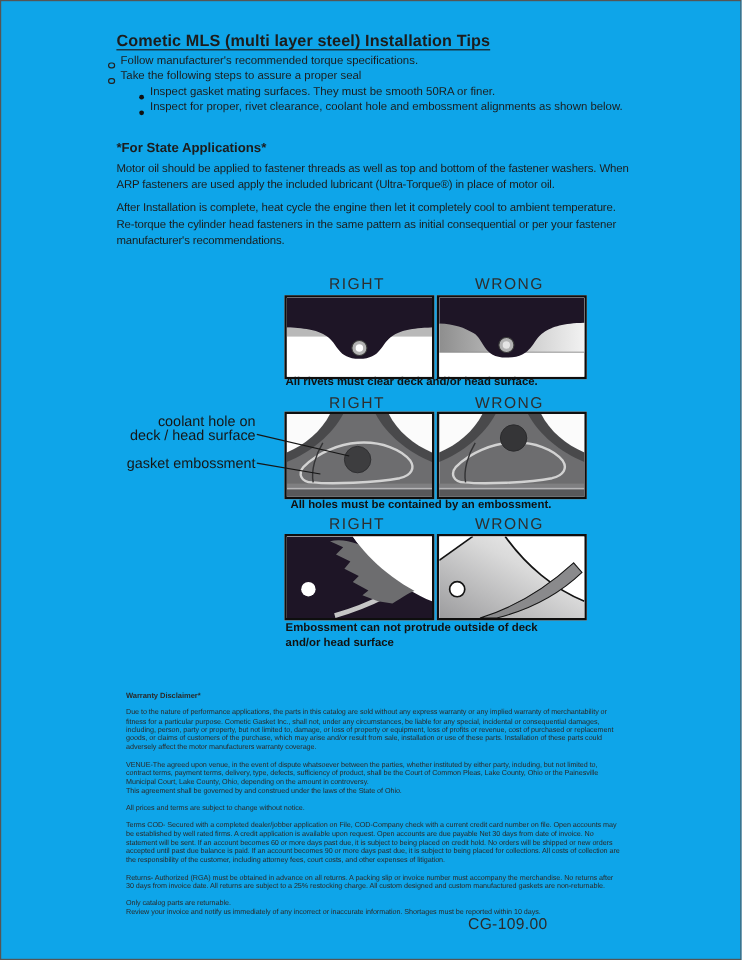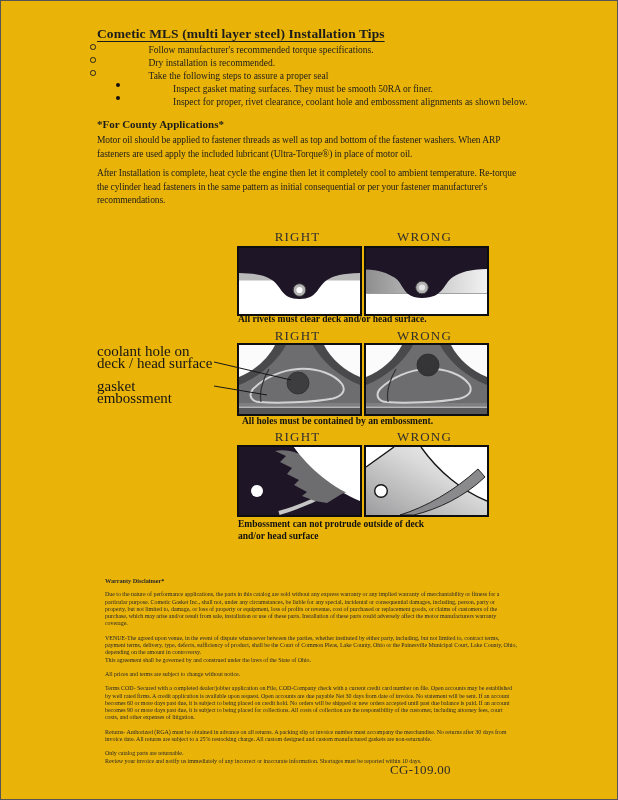--- a/index.html
+++ b/index.html
@@ -1,43 +1,43 @@
 <!DOCTYPE html>
 <html><head>
 <meta charset="utf-8">
 <style>
   html,body{margin:0;padding:0;background:#e8e8e8;}
   #page{
-    position:relative;width:618px;height:800px;background:#eab308;
+    position:relative;width:618px;height:800px;background:#0ea5e9;
     border:1px solid #555;box-sizing:border-box;overflow:hidden;
-    font-family:Liberation Serif, serif;color:#1c1c1c;
+    font-family:Liberation Sans, sans-serif;color:#1c1c1c;
   }
   .abs{position:absolute;}
   
   .title{left:96px;top:25px;font-size:13.5px;font-weight:bold;letter-spacing:.1px;
          text-decoration:underline;text-underline-offset:3px;}
   .bullets{left:89px;top:43px;width:440px;font-size:9.5px;line-height:13px;}
-  .brow{display:flex;align-items:flex-start;gap:48px;}
+  .brow{display:flex;align-items:flex-end;}
   .brow.sub{margin-left:26px;}
   .dot-o{width:3.5px;height:3.5px;border:1px solid #222;border-radius:50%;
          display:inline-block;margin-right:5px;flex:0 0 auto;}
   .dot-f{width:4px;height:4px;background:#111;border-radius:50%;
          display:inline-block;margin-right:5px;flex:0 0 auto;}
   
   .h2{left:96px;top:117px;font-size:11px;font-weight:bold;}
   .para{left:96px;width:428px;font-size:9.5px;line-height:13.5px;letter-spacing:-.1px;}
   .p1{top:133px;}
   .p2{top:166px;}
   .pnote{top:206px;}
   
   .dlabel{width:121px;text-align:center;font-size:13px;letter-spacing:1.2px;color:#2e2e2e;}
   .dbox{width:121px;background:#fff;border:2px solid #0e0e0e;box-sizing:content-box;line-height:0;}
   .dbox svg{display:block;}
   .cap{font-size:9.5px;font-weight:bold;line-height:12px;color:#111;}
-  .sidelabel{font-size:15px;line-height:12px;color:#161616;}
+  .sidelabel{font-size:12px;line-height:12px;text-align:right;color:#161616;}
   
   .legal{left:104px;top:576px;width:412px;font-size:6px;line-height:7.3px;
          letter-spacing:-.05px;color:#2a2a2a;}
   .legal .lh{font-weight:bold;font-size:6.3px;margin-bottom:7px;}
   .legal .blk{margin-bottom:7px;}
   .pagenum{left:389px;top:761px;font-size:13px;letter-spacing:.3px;color:#2b2b2b;}
 </style>
 </head>
 <body>
 
@@ -45,37 +45,33 @@
 
   <div class="abs title">Cometic MLS (multi layer steel) Installation Tips</div>
 
   <div class="abs bullets">
     <div class="brow">
       <span class="dot-o"></span>
       <span>Follow manufacturer's recommended torque specifications.</span>
     </div>
     <div class="brow">
       <span class="dot-o"></span>
-      <span>Dry installation is recommended.</span>
-    </div>
-    <div class="brow">
-      <span class="dot-o"></span>
       <span>Take the following steps to assure a proper seal</span>
     </div>
     <div class="brow sub">
       <span class="dot-f"></span>
       <span>Inspect gasket mating surfaces.  They must be smooth 50RA or finer.</span>
     </div>
     <div class="brow sub">
       <span class="dot-f"></span>
       <span>Inspect for proper, rivet clearance, coolant hole and embossment alignments as shown below.</span>
     </div>
   </div>
 
-  <div class="abs h2">*For County Applications*</div>
+  <div class="abs h2">*For State Applications*</div>
   <div class="abs para p1">Motor oil should be applied to fastener threads as well as top and bottom of the fastener washers. When ARP fasteners are used apply the included lubricant (Ultra-Torque®) in place of motor oil.</div>
   <div class="abs para p2">After Installation is complete, heat cycle the engine then let it completely cool to ambient temperature. Re-torque the cylinder head fasteners in the same pattern as initial consequential or per your fastener manufacturer's recommendations.</div>
 
   <div class="abs dlabel" style="left:236px;top:228px;">RIGHT</div>
   <div class="abs dlabel" style="left:363px;top:228px;">WRONG</div>
 
   <div class="abs dbox" style="left:236px;top:245px;">
     <svg width="121" height="66" viewBox="0 0 121 66">
       <rect width="121" height="66" fill="#ffffff"></rect>
       <rect x="0" y="25" width="121" height="7.5" fill="#b9b9b9"></rect>

